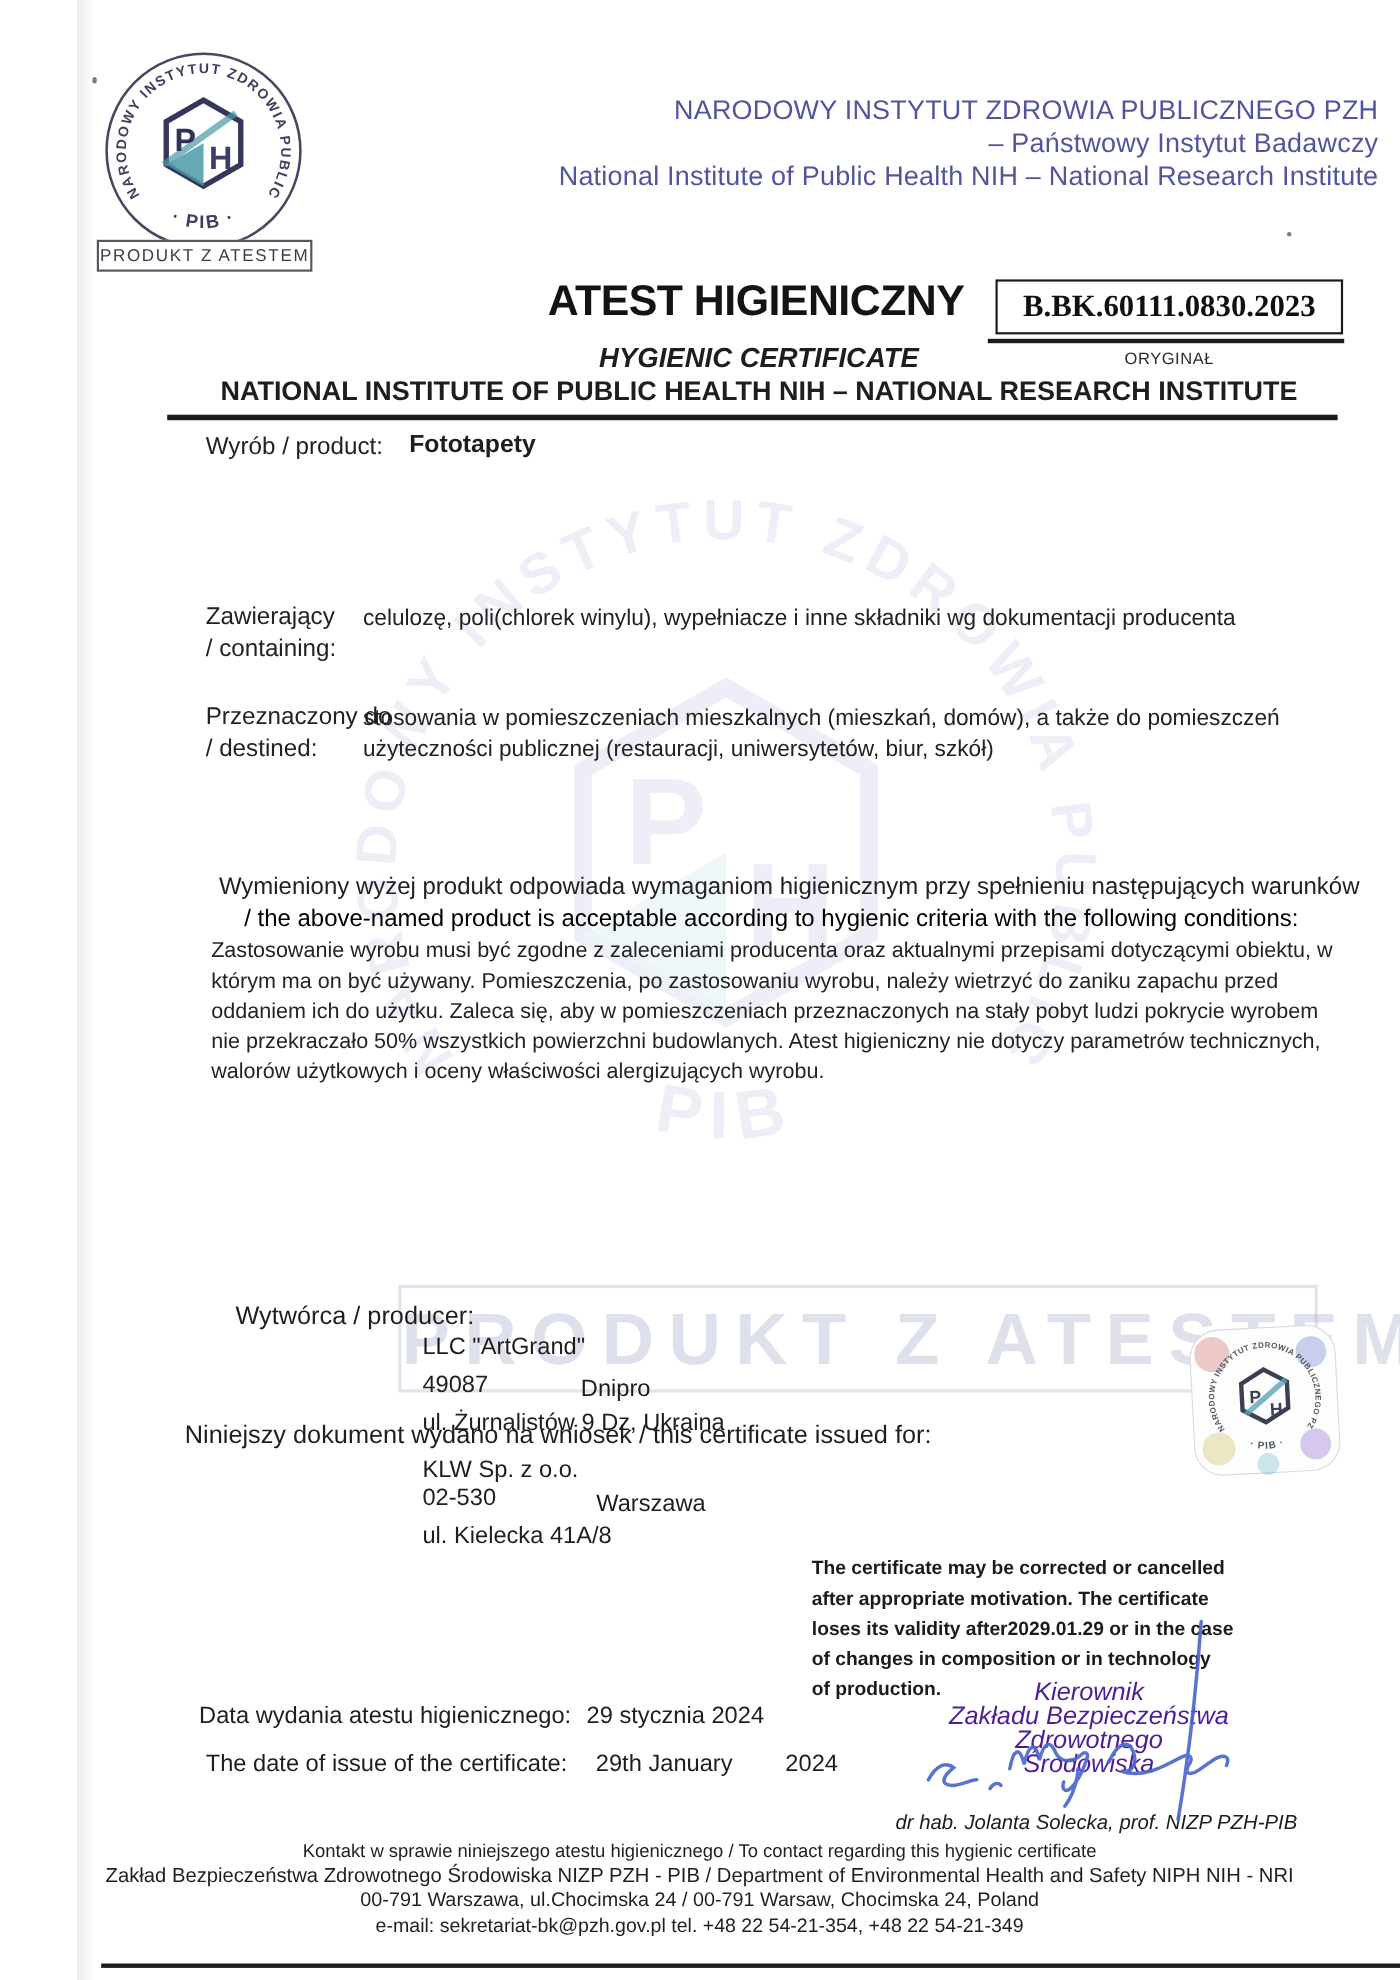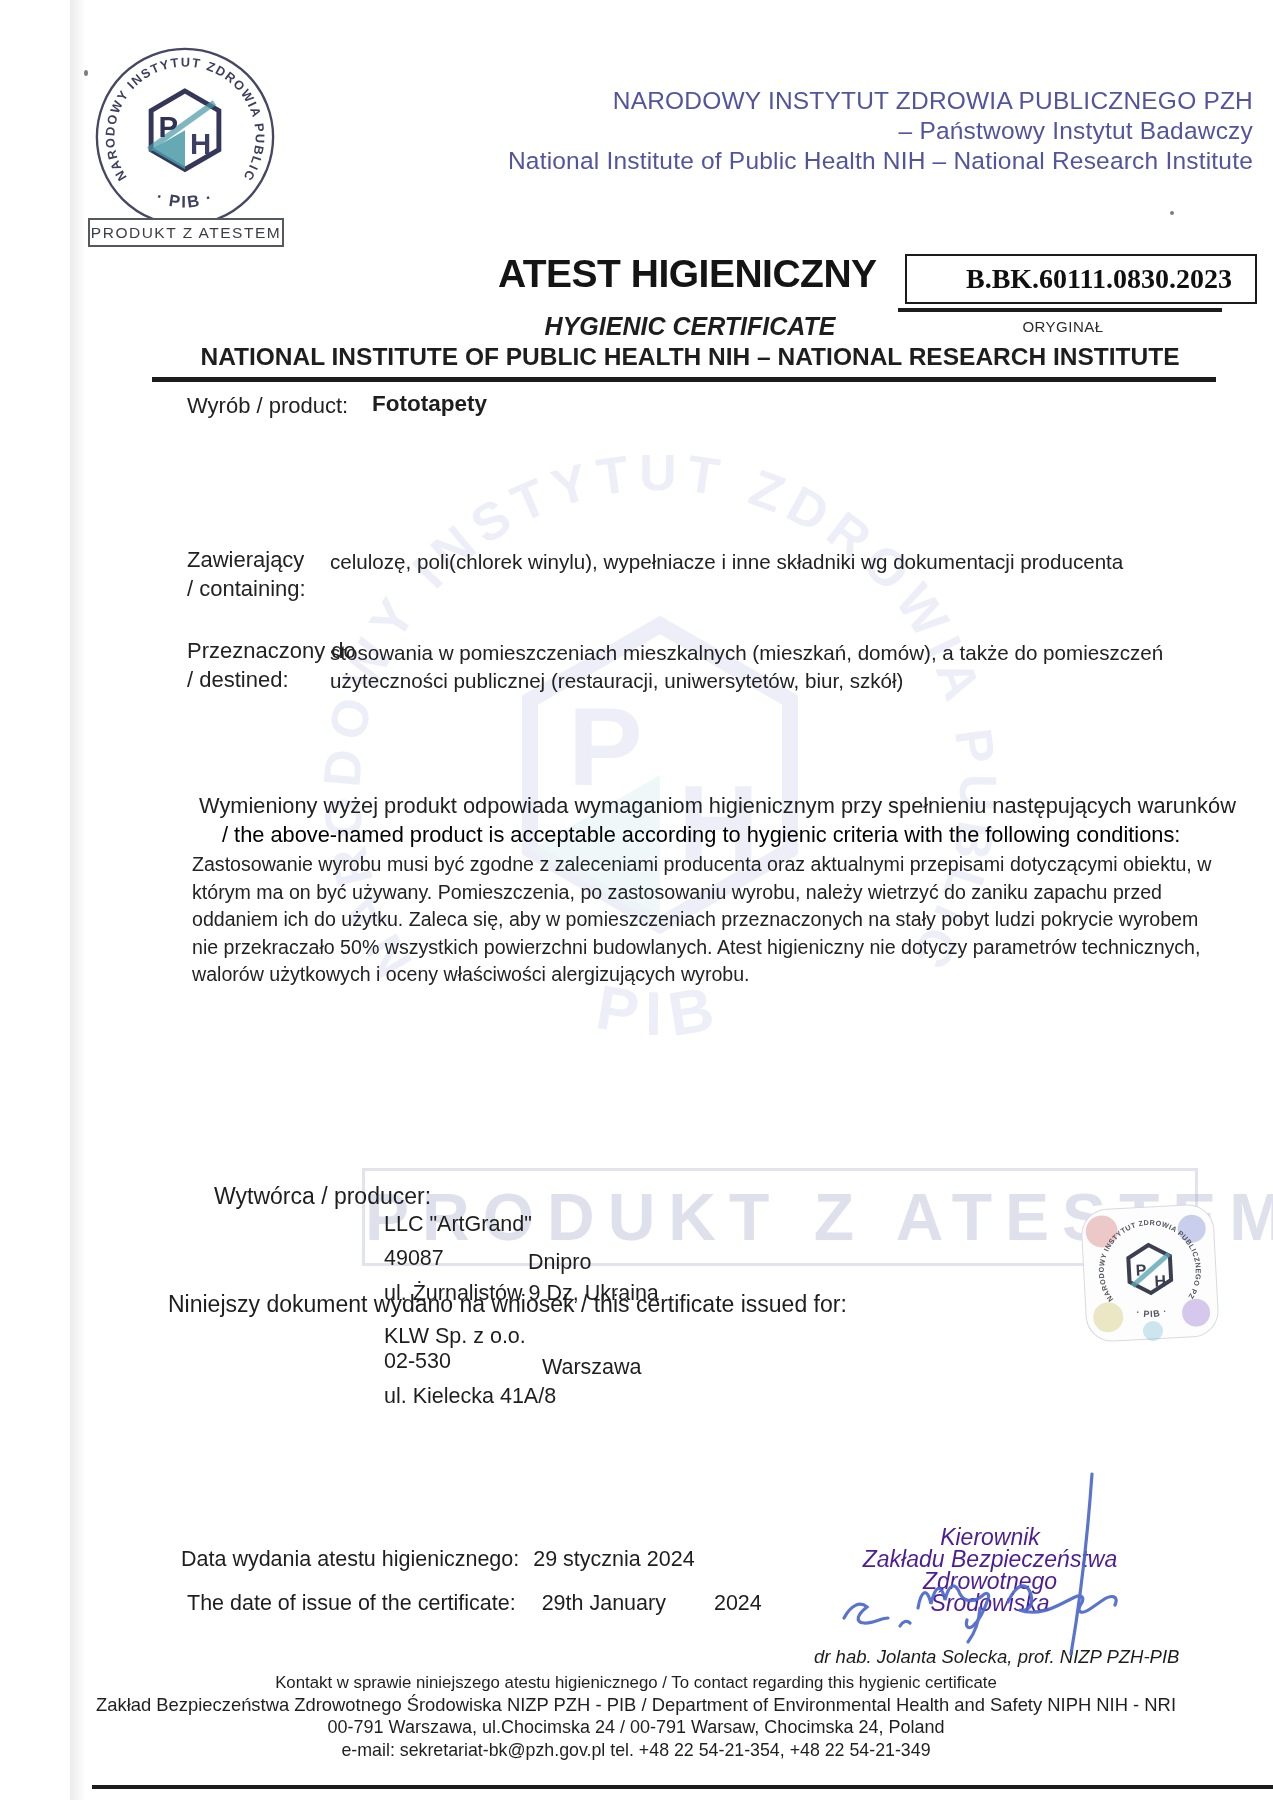--- a/index.html
+++ b/index.html
@@ -90,21 +90,21 @@
   <div class="abs center" style="left:88px;top:218px;width:192px;height:25px;line-height:25px;border:2px solid #565861;background:#fff;font-size:15.5px;letter-spacing:1.5px;color:#3c3e47;z-index:3;">PRODUKT Z ATESTEM</div>
 
   <div class="abs right hdr" style="right:20px;top:86px;z-index:2;">
     <div>NARODOWY INSTYTUT ZDROWIA PUBLICZNEGO PZH</div>
     <div>– Państwowy Instytut Badawczy</div>
     <div>National Institute of Public Health NIH – National Research Institute</div>
   </div>
 
   <div class="abs main-title" style="left:498px;top:252px;z-index:2;">ATEST HIGIENICZNY</div>
 
-  <div class="abs cert-box" style="left:905px;top:254px;width:312px;z-index:2;padding-left:36px;">B.BK.60111.0830.2023</div>
+  <div class="abs cert-box" style="left:905px;top:254px;width:312px;z-index:2;">B.BK.60111.0830.2023</div>
   <div class="abs rule" style="left:898px;top:308px;width:324px;height:4px;z-index:2;"></div>
   <div class="abs center" style="left:1000px;top:318px;width:126px;font-size:15px;letter-spacing:0.5px;color:#2c2c2c;z-index:2;">ORYGINAŁ</div>
 
   <div class="abs center b" style="left:380px;top:312px;width:620px;font-size:25px;z-index:2;font-style:italic;">HYGIENIC CERTIFICATE</div>
   <div class="abs center b" style="left:150px;top:343px;width:1080px;font-size:24.5px;z-index:2;">NATIONAL INSTITUTE OF PUBLIC HEALTH NIH – NATIONAL RESEARCH INSTITUTE</div>
   <div class="abs rule" style="left:152px;top:377px;width:1064px;height:4.5px;z-index:2;"></div>
 
   <div class="abs lbl" style="left:187px;top:391px;z-index:2;">Wyrób / product:</div>
   <div class="abs b" style="left:372px;top:391px;font-size:22.5px;z-index:2;">Fototapety</div>
 
@@ -130,20 +130,25 @@
   <div class="abs" style="left:384px;top:1246px;font-size:21.5px;z-index:2;">49087</div>
   <div class="abs" style="left:528px;top:1250px;font-size:21.5px;z-index:2;">Dnipro</div>
   <div class="abs" style="left:384px;top:1281px;font-size:21.5px;z-index:2;">ul. Żurnalistów 9 Dz, Ukraina</div>
 
   <div class="abs" style="left:168px;top:1291px;font-size:23px;z-index:2;">Niniejszy dokument wydano na wniosek / this certificate issued for:</div>
   <div class="abs" style="left:384px;top:1324px;font-size:21.5px;z-index:2;">KLW Sp. z o.o.</div>
   <div class="abs" style="left:384px;top:1349px;font-size:21.5px;z-index:2;">02-530</div>
   <div class="abs" style="left:542px;top:1355px;font-size:21.5px;z-index:2;">Warszawa</div>
   <div class="abs" style="left:384px;top:1384px;font-size:21.5px;z-index:2;">ul. Kielecka 41A/8</div>
 
+  <div class="abs boldblock pre" style="left:738px;top:1412px;width:520px;font-size:17.5px;z-index:2;">The certificate may be corrected or cancelled
+after appropriate motivation. The certificate
+loses its validity after2029.01.29   or in the case
+of changes in composition or in technology
+of production.</div>
 
   <div class="abs center i pre" style="left:825px;top:1526px;width:330px;font-size:23px;line-height:22px;color:#4c1d95;z-index:2;">Kierownik
 Zakładu Bezpieczeństwa Zdrowotnego
 Środowiska</div>
 
   <div class="abs" style="left:181px;top:1547px;font-size:21.5px;z-index:2;">
     <span>Data wydania atestu higienicznego:</span>
     <span style="margin-left:8px;">29 stycznia 2024</span>
   </div>
   <div class="abs" style="left:187px;top:1591px;font-size:21.5px;z-index:2;">

